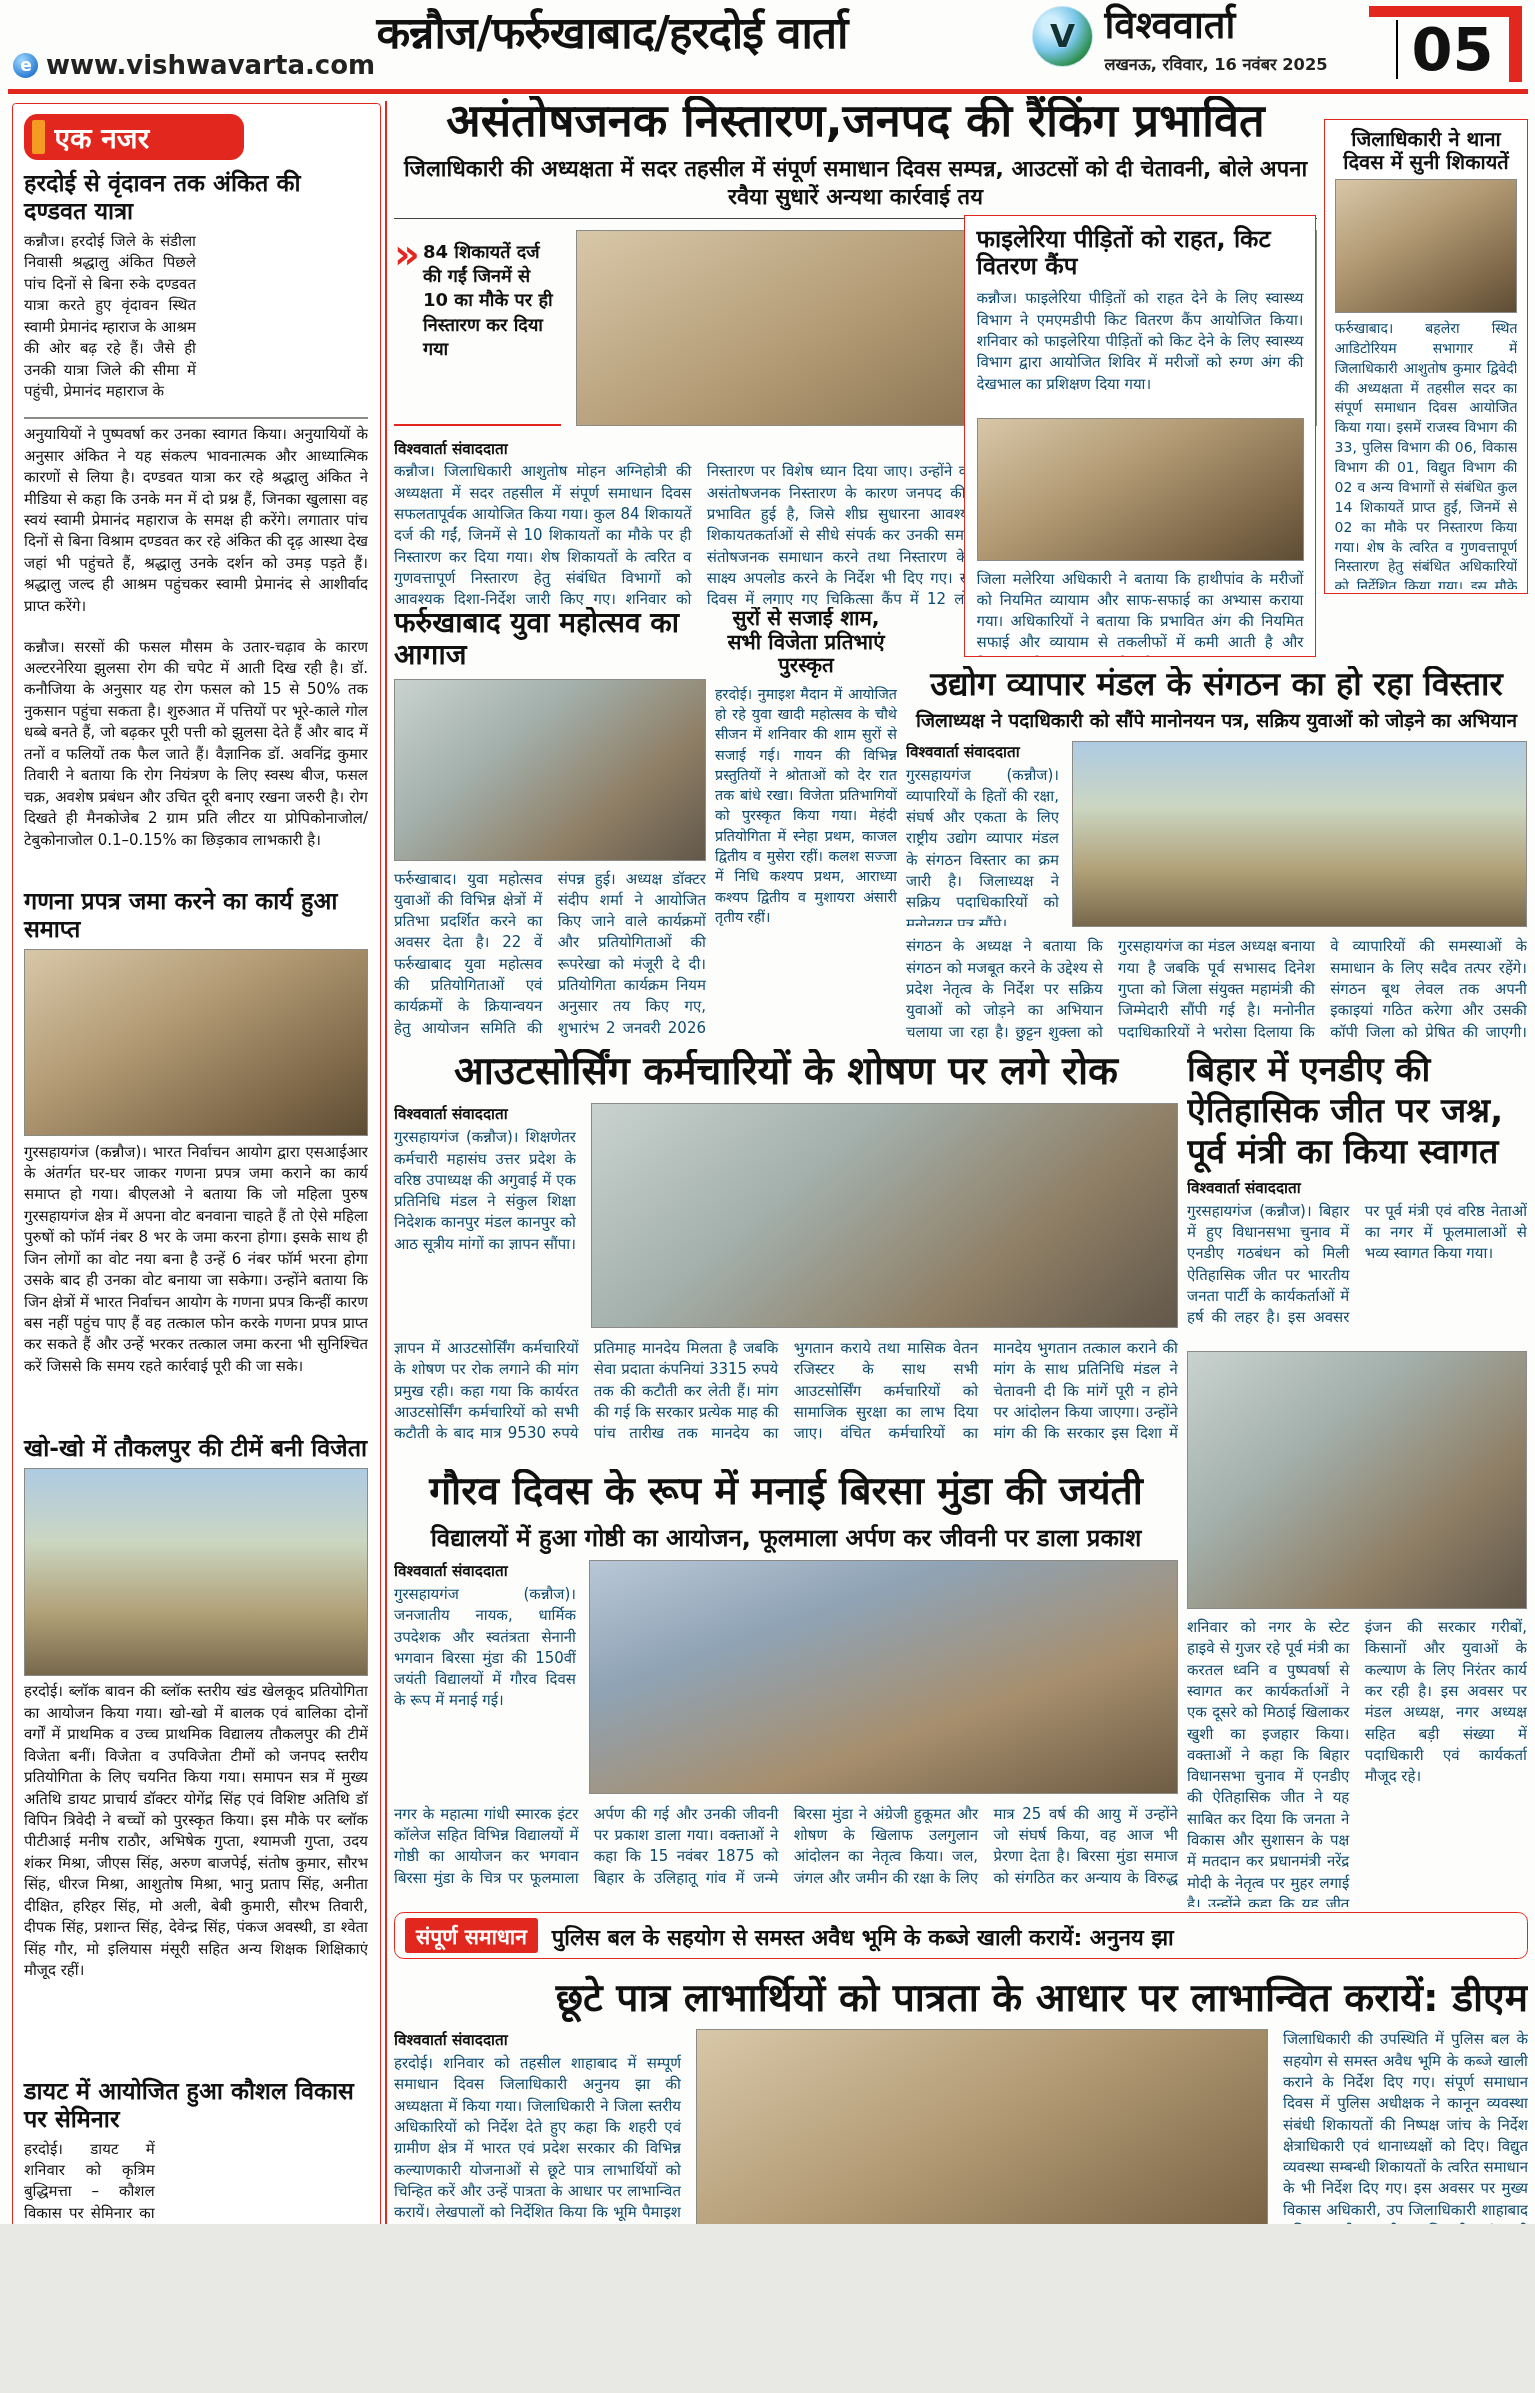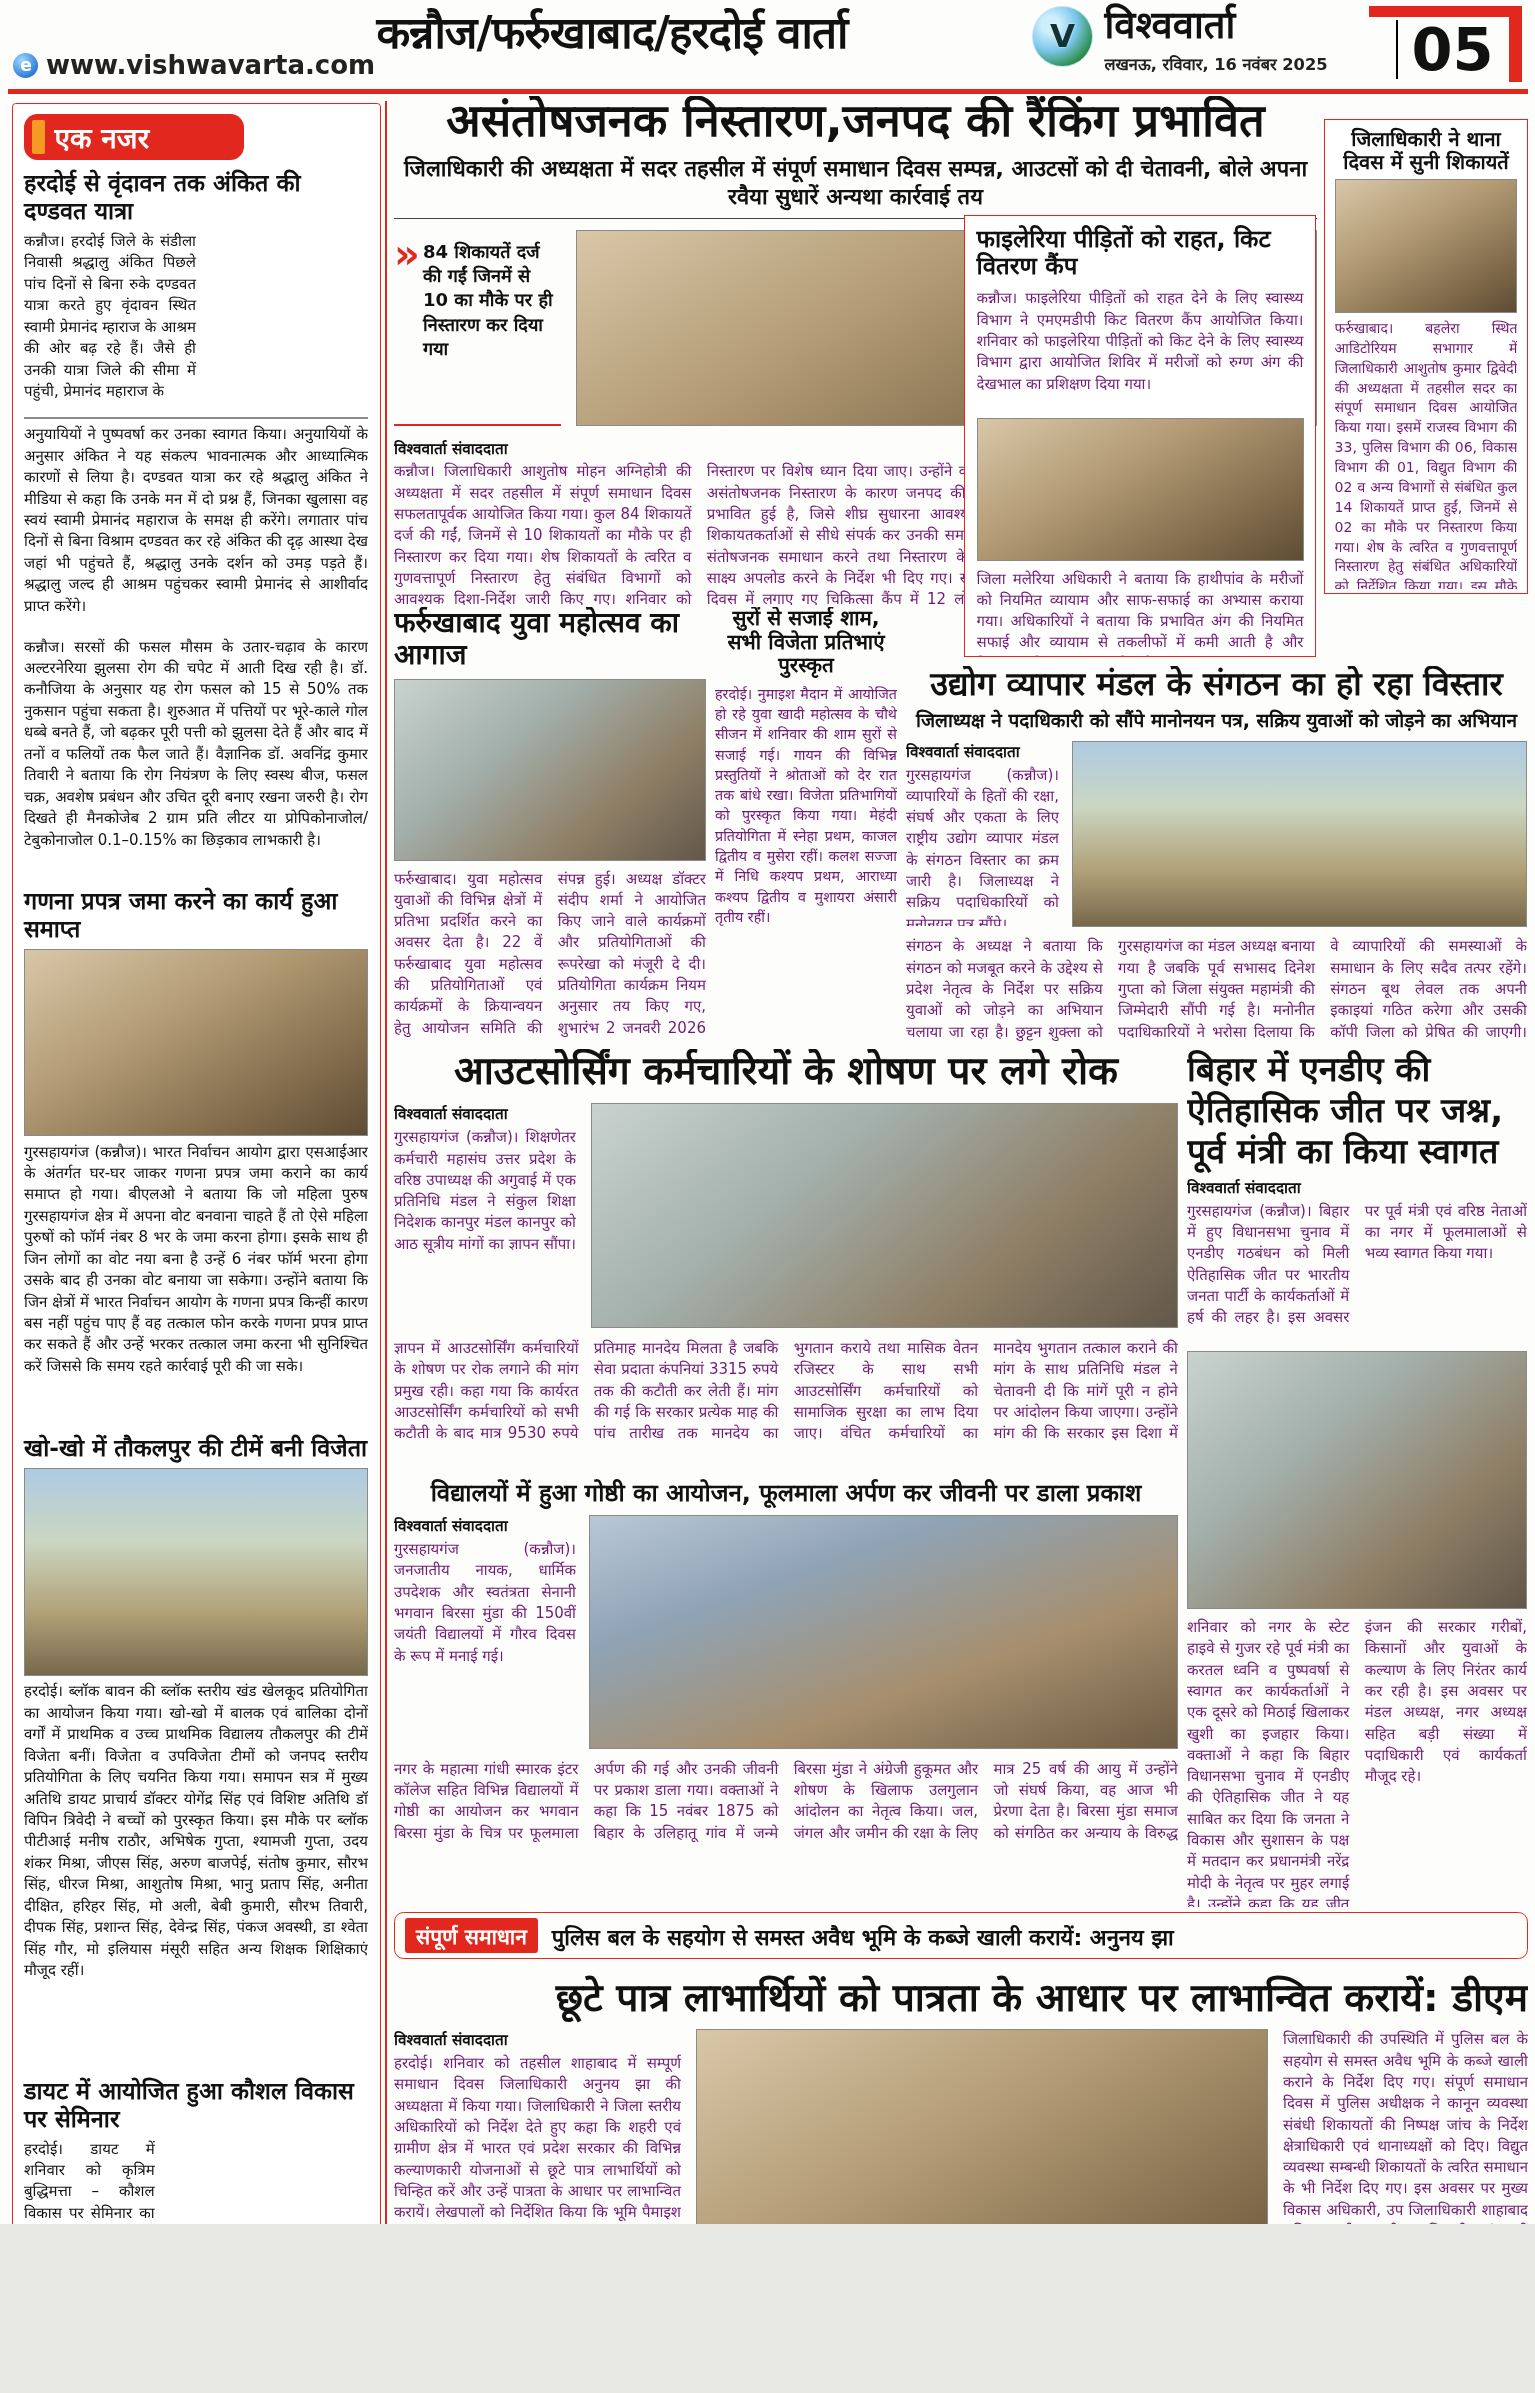--- a/index.html
+++ b/index.html
@@ -31,21 +31,21 @@
   .header-rule { position:absolute; left:7.6px; top:89px; width:1520px; height:4.8px; background:#e2281e; }
   .main-vrule { position:absolute; left:385px; top:101px; width:1.9px; height:2258px; background:#e2281e; }
 
   
   .photo { background:linear-gradient(135deg,#cbb89a 0%,#9d8a6b 45%,#6f6350 100%); border:1px solid #8a8a86; position:relative; }
   .photo.crowd { background:linear-gradient(160deg,#b9c7d6 0%,#8fa3b5 30%,#a78f6e 65%,#6e5c44 100%); }
   .photo.indoor { background:linear-gradient(150deg,#d8c7a8 0%,#b29a74 40%,#7c6647 80%,#5d4c35 100%); }
   .photo.outdoor { background:linear-gradient(180deg,#aecbe2 0%,#cbd6c2 35%,#b0a077 70%,#77684c 100%); }
   .photo.group { background:linear-gradient(140deg,#c9d2cf 0%,#a3b0ac 35%,#8f7f66 70%,#62584a 100%); }
   .hl { font-weight:800; line-height:1.15; }
-  .body-txt { font-size:15px; line-height:1.42; text-align:justify; color:#701a75; }
+  .body-txt { font-size:15px; line-height:1.42; text-align:justify; color:#0c4a6e; }
   .byline { font-weight:800; font-size:15.3px; margin-bottom:3.8px; }
   .cols-2 { columns:2; column-gap:15.3px; column-fill:auto; }
   .cols-3 { columns:3; column-gap:15.3px; column-fill:auto; }
   .cols-4 { columns:4; column-gap:15.3px; column-fill:auto; }
   .redbox { border:1.9px solid #e2281e; background:#fff; }
   .clip { overflow:hidden; }
 
   
   .sidebar { position:absolute; left:11.5px; top:103px; width:369px; height:2279px; padding:9.6px 11.5px; overflow:hidden; }
   .sidebar { border:1.9px solid #e2281e; border-radius:3.8px; }
@@ -270,20 +270,21 @@
 
   <div class="bihar">
     <div class="hl">बिहार में एनडीए की ऐतिहासिक जीत पर जश्न, पूर्व मंत्री का किया स्वागत</div>
     <div class="byline">विश्ववार्ता संवाददाता</div>
     <div class="top-txt body-txt cols-2 clip">गुरसहायगंज (कन्नौज)। बिहार में हुए विधानसभा चुनाव में एनडीए गठबंधन को मिली ऐतिहासिक जीत पर भारतीय जनता पार्टी के कार्यकर्ताओं में हर्ष की लहर है। इस अवसर पर पूर्व मंत्री एवं वरिष्ठ नेताओं का नगर में फूलमालाओं से भव्य स्वागत किया गया।</div>
     <div class="photo group"></div>
     <div class="rest-txt body-txt cols-2 clip">शनिवार को नगर के स्टेट हाइवे से गुजर रहे पूर्व मंत्री का करतल ध्वनि व पुष्पवर्षा से स्वागत कर कार्यकर्ताओं ने एक दूसरे को मिठाई खिलाकर खुशी का इजहार किया। वक्ताओं ने कहा कि बिहार विधानसभा चुनाव में एनडीए की ऐतिहासिक जीत ने यह साबित कर दिया कि जनता ने विकास और सुशासन के पक्ष में मतदान कर प्रधानमंत्री नरेंद्र मोदी के नेतृत्व पर मुहर लगाई है। उन्होंने कहा कि यह जीत पूरे देश में गूंजेगी और आने वाले समय में भारतीय जनता पार्टी और मजबूत होगी। डबल इंजन की सरकार गरीबों, किसानों और युवाओं के कल्याण के लिए निरंतर कार्य कर रही है। इस अवसर पर मंडल अध्यक्ष, नगर अध्यक्ष सहित बड़ी संख्या में पदाधिकारी एवं कार्यकर्ता मौजूद रहे।</div>
   </div>
 
   <div class="birsa">
+    <div class="hl">गौरव दिवस के रूप में मनाई बिरसा मुंडा की जयंती</div>
     <div class="sub">विद्यालयों में हुआ गोष्ठी का आयोजन, फूलमाला अर्पण कर जीवनी पर डाला प्रकाश</div>
     <div class="birsa-row">
       <div class="txtcol">
         <div class="byline">विश्ववार्ता संवाददाता</div>
         <div class="body-txt clip" style="height:206px">गुरसहायगंज (कन्नौज)। जनजातीय नायक, धार्मिक उपदेशक और स्वतंत्रता सेनानी भगवान बिरसा मुंडा की 150वीं जयंती विद्यालयों में गौरव दिवस के रूप में मनाई गई।</div>
       </div>
       <div class="photo crowd"></div>
     </div>
     <div class="birsa-bottom body-txt cols-4 clip">नगर के महात्मा गांधी स्मारक इंटर कॉलेज सहित विभिन्न विद्यालयों में गोष्ठी का आयोजन कर भगवान बिरसा मुंडा के चित्र पर फूलमाला अर्पण की गई और उनकी जीवनी पर प्रकाश डाला गया। वक्ताओं ने कहा कि 15 नवंबर 1875 को बिहार के उलिहातू गांव में जन्मे बिरसा मुंडा ने अंग्रेजी हुकूमत और शोषण के खिलाफ उलगुलान आंदोलन का नेतृत्व किया। जल, जंगल और जमीन की रक्षा के लिए मात्र 25 वर्ष की आयु में उन्होंने जो संघर्ष किया, वह आज भी प्रेरणा देता है। बिरसा मुंडा समाज को संगठित कर अन्याय के विरुद्ध खड़े हुए और आदिवासी समाज में भगवान के रूप में पूजे जाने लगे। विद्यार्थियों को उनके आदर्शों पर चलने की प्रेरणा दी गई। इस अवसर पर प्रधानाचार्य, शिक्षक एवं सम्मानित नागरिक मौजूद रहे।</div>
   </div>

